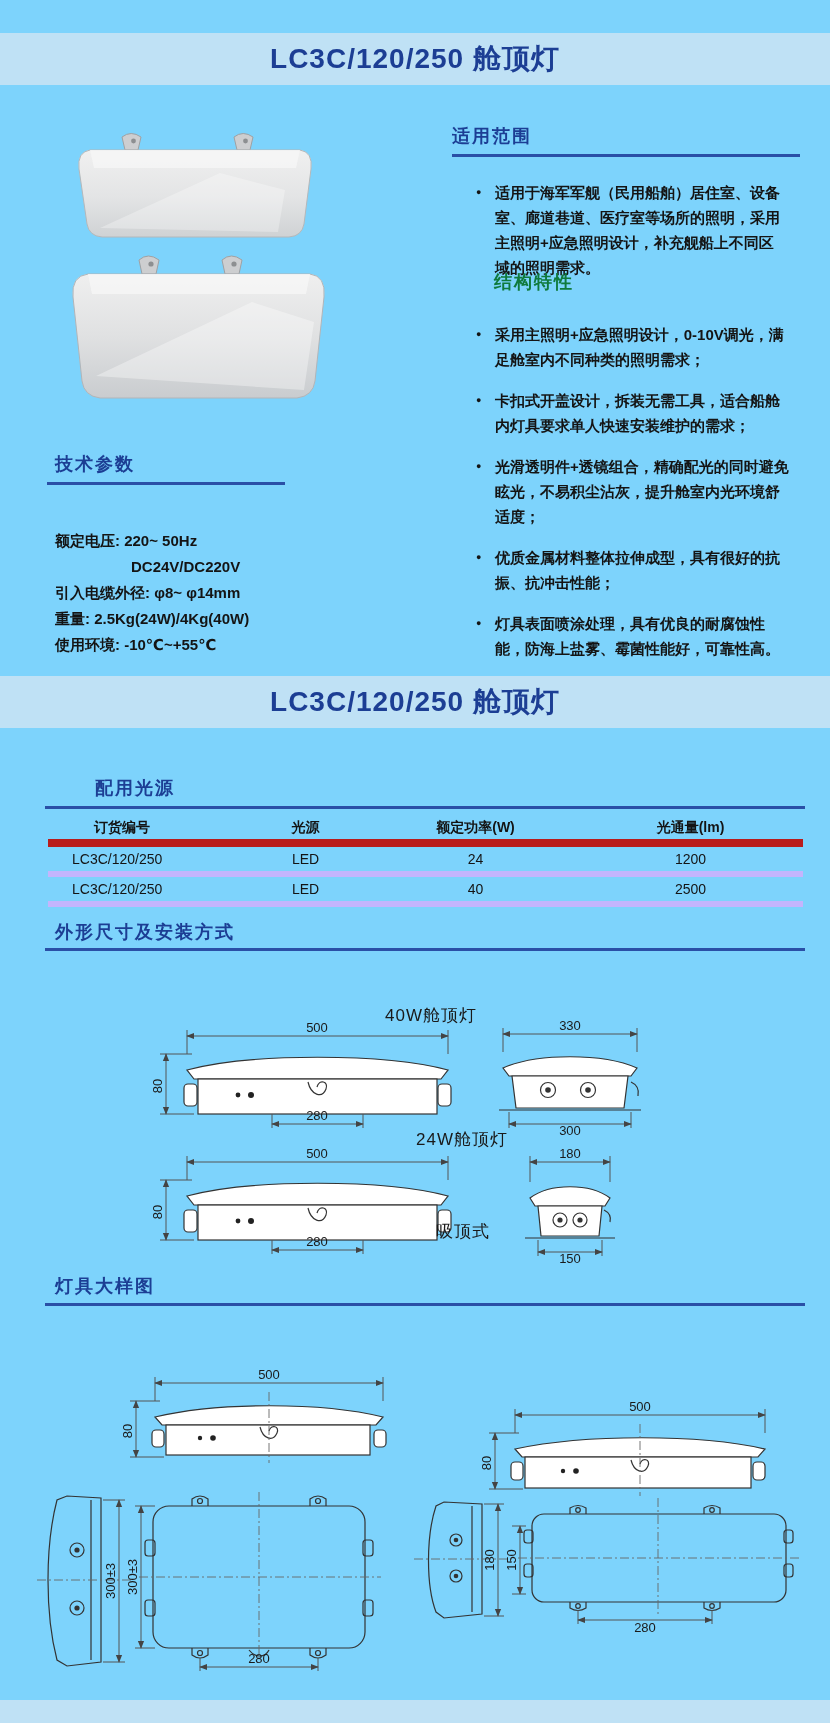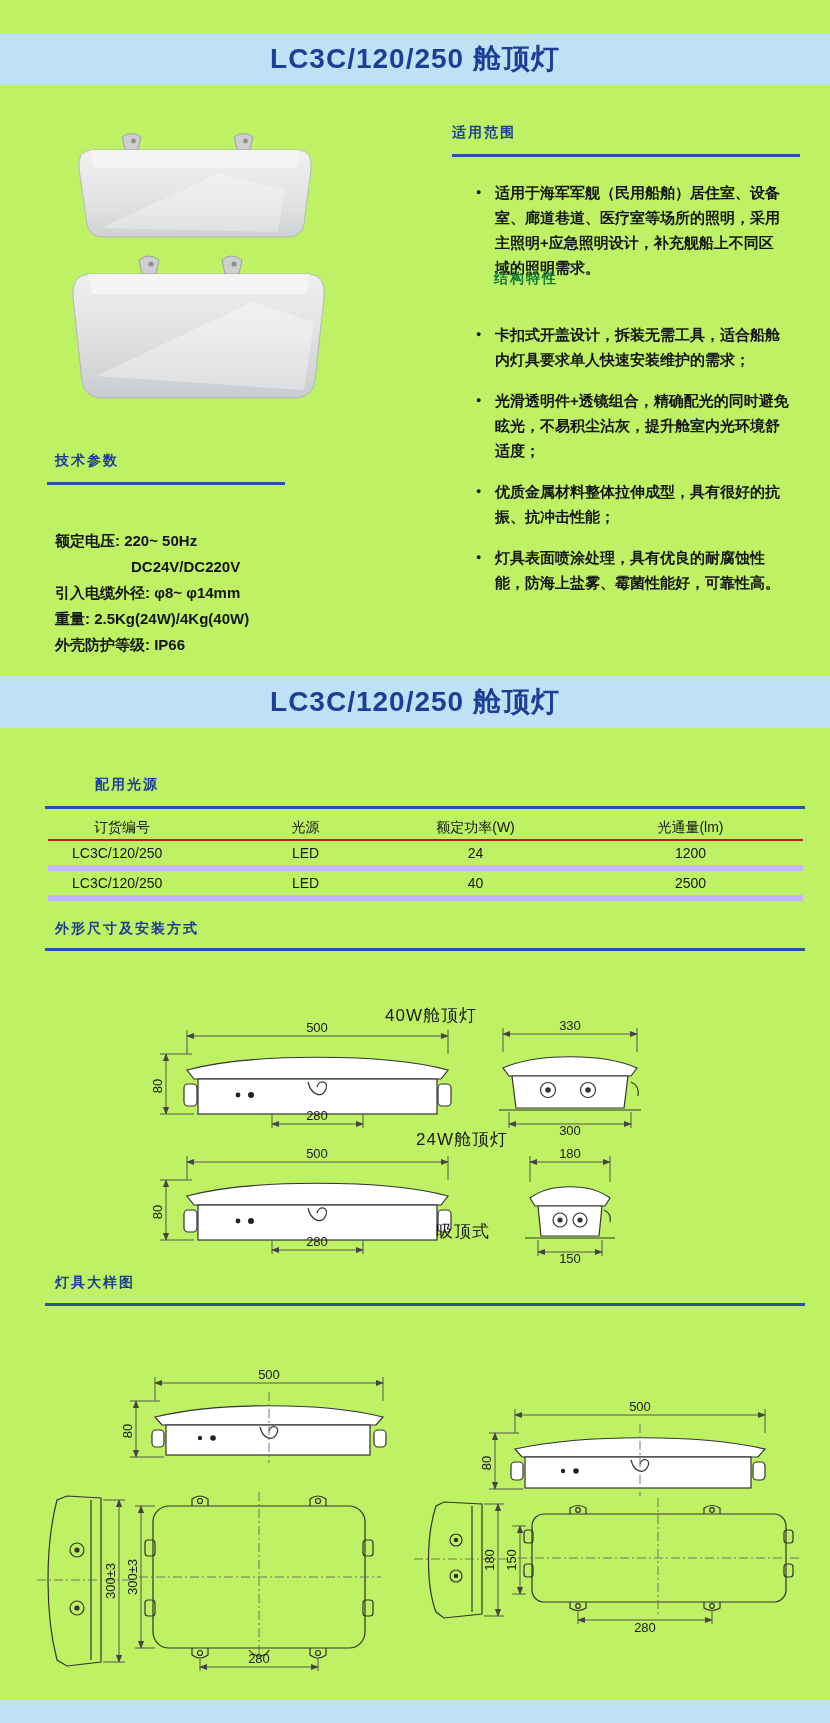--- a/index.html
+++ b/index.html
@@ -1,34 +1,34 @@
 <!DOCTYPE html>
 <html><head>
 <meta charset="utf-8">
 <style>
   html,body{margin:0;padding:0;background:#ffffff;}
-  .page{position:relative;width:830px;height:1723px;background:#bef264;overflow:hidden;
+  .page{position:relative;width:830px;height:1723px;background:#7dd3fc;overflow:hidden;
         font-family:"Liberation Sans","DejaVu Sans",sans-serif;color:#111;}
   .abs{position:absolute;}
   .band{position:absolute;left:0;width:830px;height:52px;background:#bfe1f5;
         display:flex;align-items:center;justify-content:center;}
   .band-title{font-size:28px;font-weight:bold;color:#1c3e94;letter-spacing:1px;}
-  .sec-h{position:absolute;font-size:14px;font-weight:bold;letter-spacing:2px;color:#1c3e94;white-space:nowrap;text-align:right;}
+  .sec-h{position:absolute;font-size:18px;font-weight:bold;letter-spacing:2px;color:#1c3e94;white-space:nowrap;text-align:right;}
   .sec-h.green{color:#0f7a3c;}
   .rule{position:absolute;height:3px;background:#2a4fa6;}
   .blist{position:absolute;margin:0;padding:0;list-style:none;}
   .blist li{position:relative;padding-left:19px;font-size:15px;line-height:25px;
             font-weight:600;color:#141414;margin:16px;}
   .blist li::before{content:"●";position:absolute;left:0;top:0;font-size:9px;line-height:25px;color:#141414;}
   .tech{position:absolute;font-size:15px;line-height:26px;font-weight:600;color:#141414;margin-top:36px;}
   .tech .ind{padding-left:76px;}
   .lstab{position:absolute;font-size:14px;color:#141414;}
   .lsr{display:grid;grid-template-columns:190px 135px 205px 225px;height:24px;
        align-items:center;border-bottom:6px solid #c4b5fd;}
-  .lsr.lsh{font-weight:normal;height:22px;border-bottom:2px solid #b91c1c;}
+  .lsr.lsh{font-weight:bold;height:22px;border-bottom:8px solid #b91c1c;}
   .lsr .c1{padding-left:24px;text-align:left;}
   .lsr.lsh .c1{padding-left:46px;}
   .lsr .c2,.lsr .c3,.lsr .c4{text-align:center;}
   .dlabel{position:absolute;font-size:17px;color:#1a1a1a;letter-spacing:1px;white-space:nowrap;}
   
   .dl{stroke:#555;stroke-width:1;fill:none;}
   .dd{stroke:#666;stroke-width:0.9;fill:none;stroke-dasharray:9 3 2 3;}
   .dt{font-family:"Liberation Sans","DejaVu Sans",sans-serif;font-size:13px;fill:#1a1a1a;}
   .pw{stroke:#333;stroke-width:1.2;fill:#fff;}
   .pn{stroke:#333;stroke-width:1.2;fill:none;}
@@ -89,34 +89,35 @@
   </svg>
 
   <div class="sec-h" style="left:452px;top:124px;">适用范围</div>
   <div class="rule" style="left:452px;top:154px;width:348px;"></div>
   <ul class="blist" style="left:460px;top:164px;width:340px;">
     <li>适用于海军军舰（民用船舶）居住室、设备室、廊道巷道、医疗室等场所的照明，采用主照明+应急照明设计，补充舰船上不同区域的照明需求。</li>
   </ul>
 
   <div class="sec-h green" style="left:494px;top:270px;">结构特性</div>
   <ul class="blist" style="left:460px;top:306px;width:346px;">
+    <li>采用主照明+应急照明设计，0-10V调光，满足舱室内不同种类的照明需求；</li>
     <li>卡扣式开盖设计，拆装无需工具，适合船舱内灯具要求单人快速安装维护的需求；</li>
     <li>光滑透明件+透镜组合，精确配光的同时避免眩光，不易积尘沾灰，提升舱室内光环境舒适度；</li>
     <li>优质金属材料整体拉伸成型，具有很好的抗振、抗冲击性能；</li>
     <li>灯具表面喷涂处理，具有优良的耐腐蚀性能，防海上盐雾、霉菌性能好，可靠性高。</li>
   </ul>
 
   <div class="sec-h" style="left:55px;top:452px;">技术参数</div>
   <div class="rule" style="left:47px;top:482px;width:238px;"></div>
   <div class="tech" style="left:55px;top:492px;width:360px;">
     <div>额定电压: 220~  50Hz</div>
     <div class="ind">DC24V/DC220V</div>
     <div>引入电缆外径: φ8~ φ14mm</div>
     <div>重量: 2.5Kg(24W)/4Kg(40W)</div>
-    <div>外壳防护等级: IP66</div>
+    <div>使用环境: -10℃~+55℃</div>
   </div>
 
   <div class="band" style="top:676px;">
     <span class="band-title">LC3C/120/250 舱顶灯</span>
   </div>
 
   <div class="sec-h" style="left:55px;top:776px;margin-left:40px;">配用光源</div>
   <div class="rule" style="left:45px;top:806px;width:760px;"></div>
   <div class="lstab" style="left:48px;top:817px;width:755px;">
     <div class="lsr lsh">

